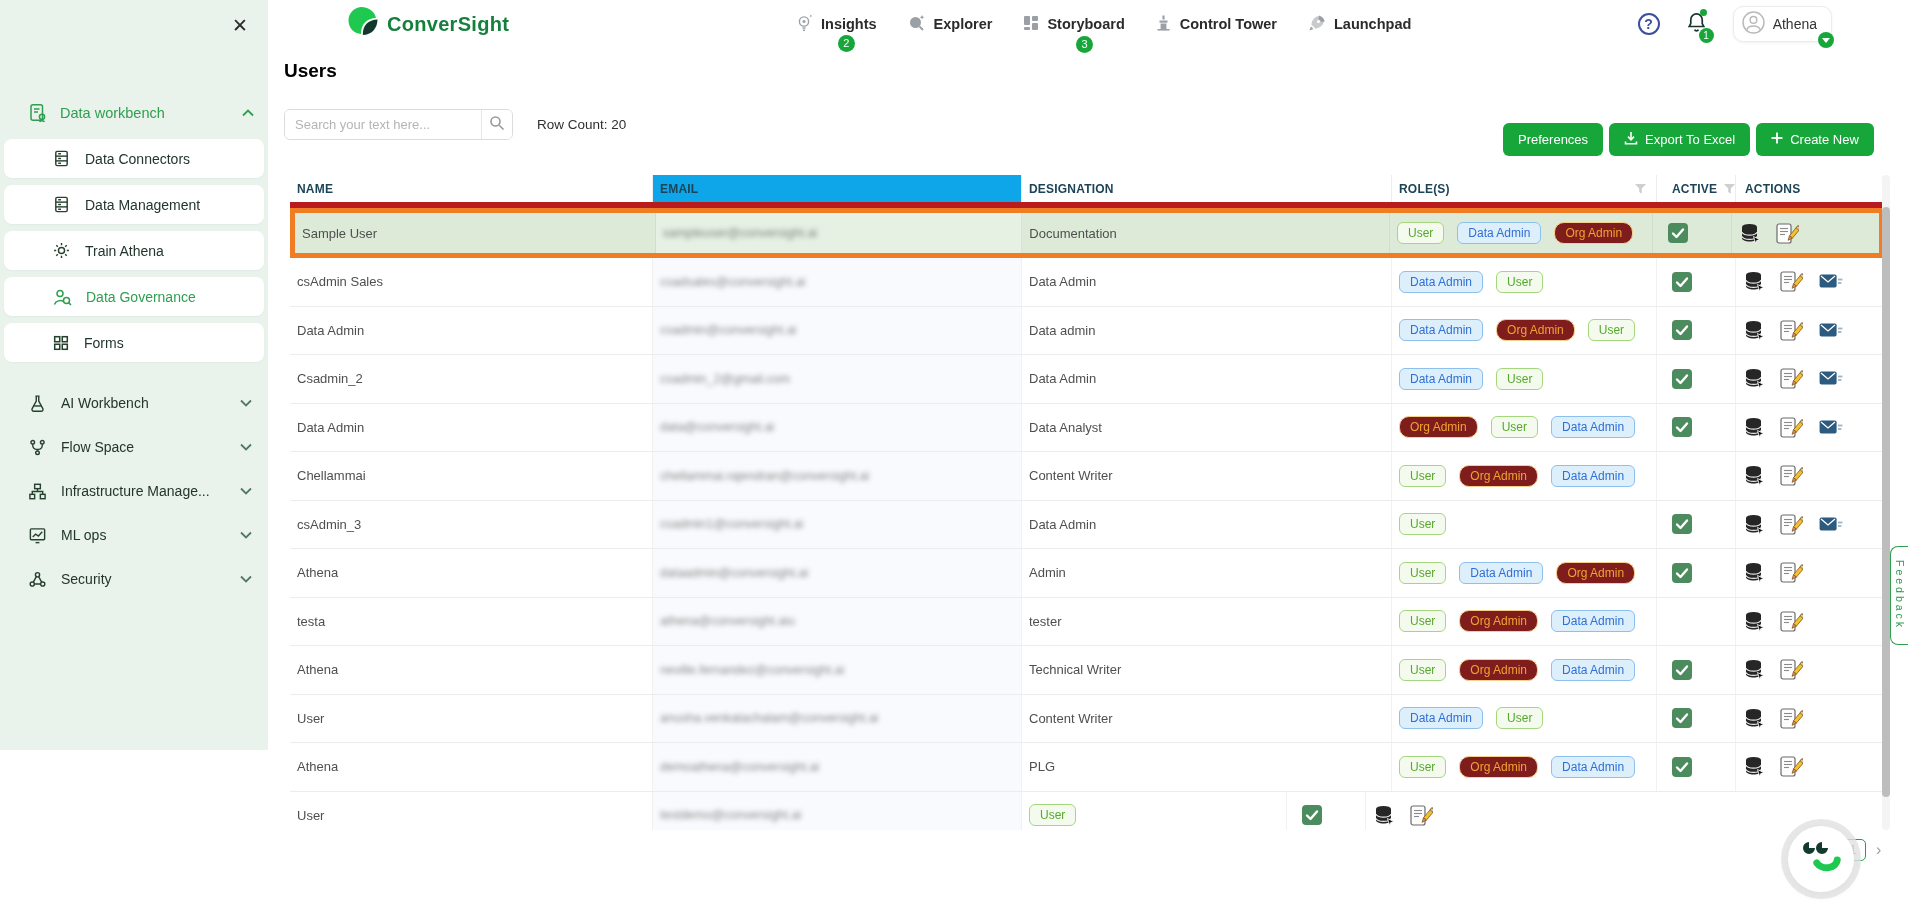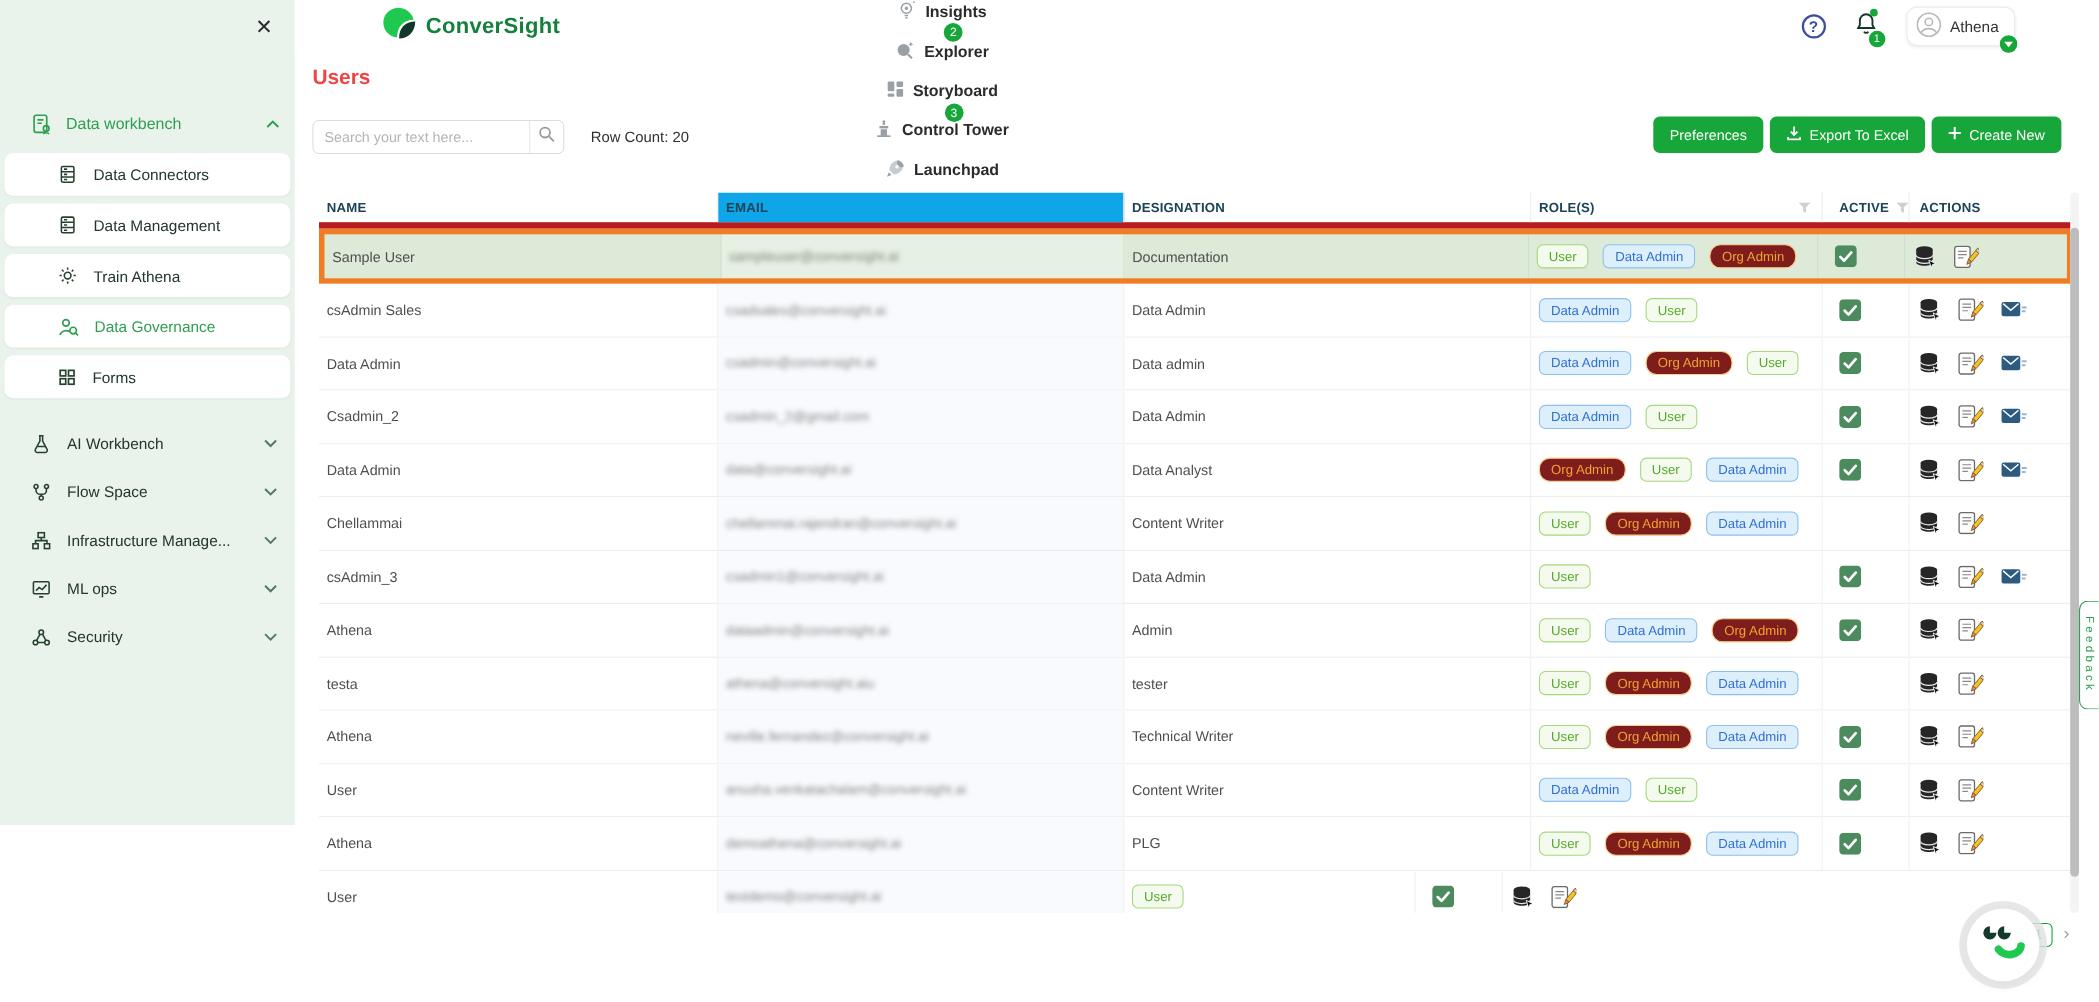--- a/index.html
+++ b/index.html
@@ -19,40 +19,40 @@
   .card.active .card-lbl { color:#2f9e4f; }
   .bottom-groups { margin-top:10px; }
   .group-row { height:44px; display:flex; align-items:center; padding:0 16px 0 28px; font-size:14px; color:#22362c; gap:14px; cursor:pointer; }
   .group-row .chev { margin-left:auto; display:flex; }
   .icon16 svg { display:block; }
 
   
   .topbar { position:absolute; left:268px; top:0; right:0; height:48px; background:#fff; }
   .logo { position:absolute; left:79px; top:6px; display:flex; align-items:center; gap:8px; }
   .logo-name { font-size:20px; font-weight:bold; color:#15803d; letter-spacing:.3px; }
-  .top-nav { position:absolute; left:528px; top:0; height:48px; display:flex; align-items:center; gap:15px;flex-direction:column; }
+  .top-nav { position:absolute; left:528px; top:0; height:48px; display:flex; align-items:center; gap:31px; }
   .nav-item { position:relative; display:flex; align-items:center; gap:8px; font-size:14.5px; color:#2b2b2b; font-weight:bold; cursor:pointer; white-space:nowrap; }
   .nav-badge { position:absolute; left:52%; top:21px; width:17px; height:17px; border-radius:50%; background:#17a63a; color:#fff; font-size:11px; display:flex; align-items:center; justify-content:center; font-weight:normal; }
   .top-right { position:absolute; right:76px; top:0; height:48px; display:flex; align-items:center; gap:26px; }
   .help-circle { width:22px; height:22px; border:2px solid #3c4f9c; border-radius:50%; color:#3c4f9c; font-size:14px; font-weight:bold; display:flex; align-items:center; justify-content:center; cursor:pointer; }
   .bell-wrap { position:relative; cursor:pointer; }
   .bell-dot { position:absolute; top:-2px; right:0; width:7px; height:7px; border-radius:50%; background:#17a63a; }
   .bell-badge { position:absolute; bottom:-5px; right:-7px; width:15px; height:15px; border-radius:50%; background:#17a63a; color:#fff; font-size:10px; display:flex; align-items:center; justify-content:center; }
   .user-chip { position:relative; display:flex; align-items:center; gap:8px; border:1px solid #ececec; border-radius:10px; padding:4px 14px 4px 8px; font-size:14px; color:#333; box-shadow:0 1px 3px rgba(0,0,0,.06); cursor:pointer; background:#fff; }
   .chip-caret { position:absolute; right:-3px; bottom:-7px; width:16px; height:16px; border-radius:50%; background:#17a63a; display:flex; align-items:center; justify-content:center; }
   .chip-caret i { width:0; height:0; border-left:4px solid transparent; border-right:4px solid transparent; border-top:5px solid #fff; display:block; }
 
   
-  .page-title { position:absolute; left:284px; top:60px; font-size:19px; font-weight:bold; color:#ef4444; }
+  .page-title { position:absolute; left:284px; top:60px; font-size:19px; font-weight:bold; color:#000000; }
   .search-wrap { position:absolute; left:284px; top:109px; width:229px; height:31px; border:1px solid #dcdcdc; border-radius:6px; display:flex; background:#fff; overflow:hidden; }
   .search-wrap input { flex:1; border:none; outline:none; padding:0 10px; font-size:13px; color:#444; font-family:inherit; }
   .search-wrap input::placeholder { color:#b5b5b5; }
   .search-btn { width:38px; border-left:1px solid #e6e6e6; display:flex; align-items:center; justify-content:center; cursor:pointer; background:#fff; }
   .row-count { position:absolute; left:537px; top:117px; font-size:13.5px; color:#2f2f2f; }
-  .btns { position:absolute; left:1474px; top:106px; display:flex; gap:6px;padding-left:29px; }
+  .btns { position:absolute; left:1474px; top:123px; display:flex; gap:6px;padding-left:29px; }
   .btn { background:#17a63a; color:#fff; font-size:13px; border:none; border-radius:6px; height:33px; display:flex; align-items:center; justify-content:center; gap:7px; padding:0 15px; cursor:pointer; font-family:inherit; }
 
   
   .table { position:absolute; left:290px; top:175px; width:1594px; height:655px; overflow:hidden; }
   .thead { display:flex; height:33px; border-bottom:6px solid #b91c1c; }
   .th { display:flex; align-items:center; padding:0 10px 0 7px; font-size:12px; font-weight:bold; color:#1d4456; letter-spacing:.2px; border-right:1px solid #ededed; }
   .th .flt { margin-left:auto; display:flex; cursor:pointer; }
   .th.email-col { background:#0ea5e9; }
   .tr { display:flex; height:48.5px; border-bottom:1px solid #ececec; background:#fff; overflow:hidden; cursor:pointer; }
   .td { display:flex; align-items:center; padding-left:7px; font-size:13px; color:#4f4f4f; border-right:1px solid #f1f1f1; overflow:hidden; white-space:nowrap; }

